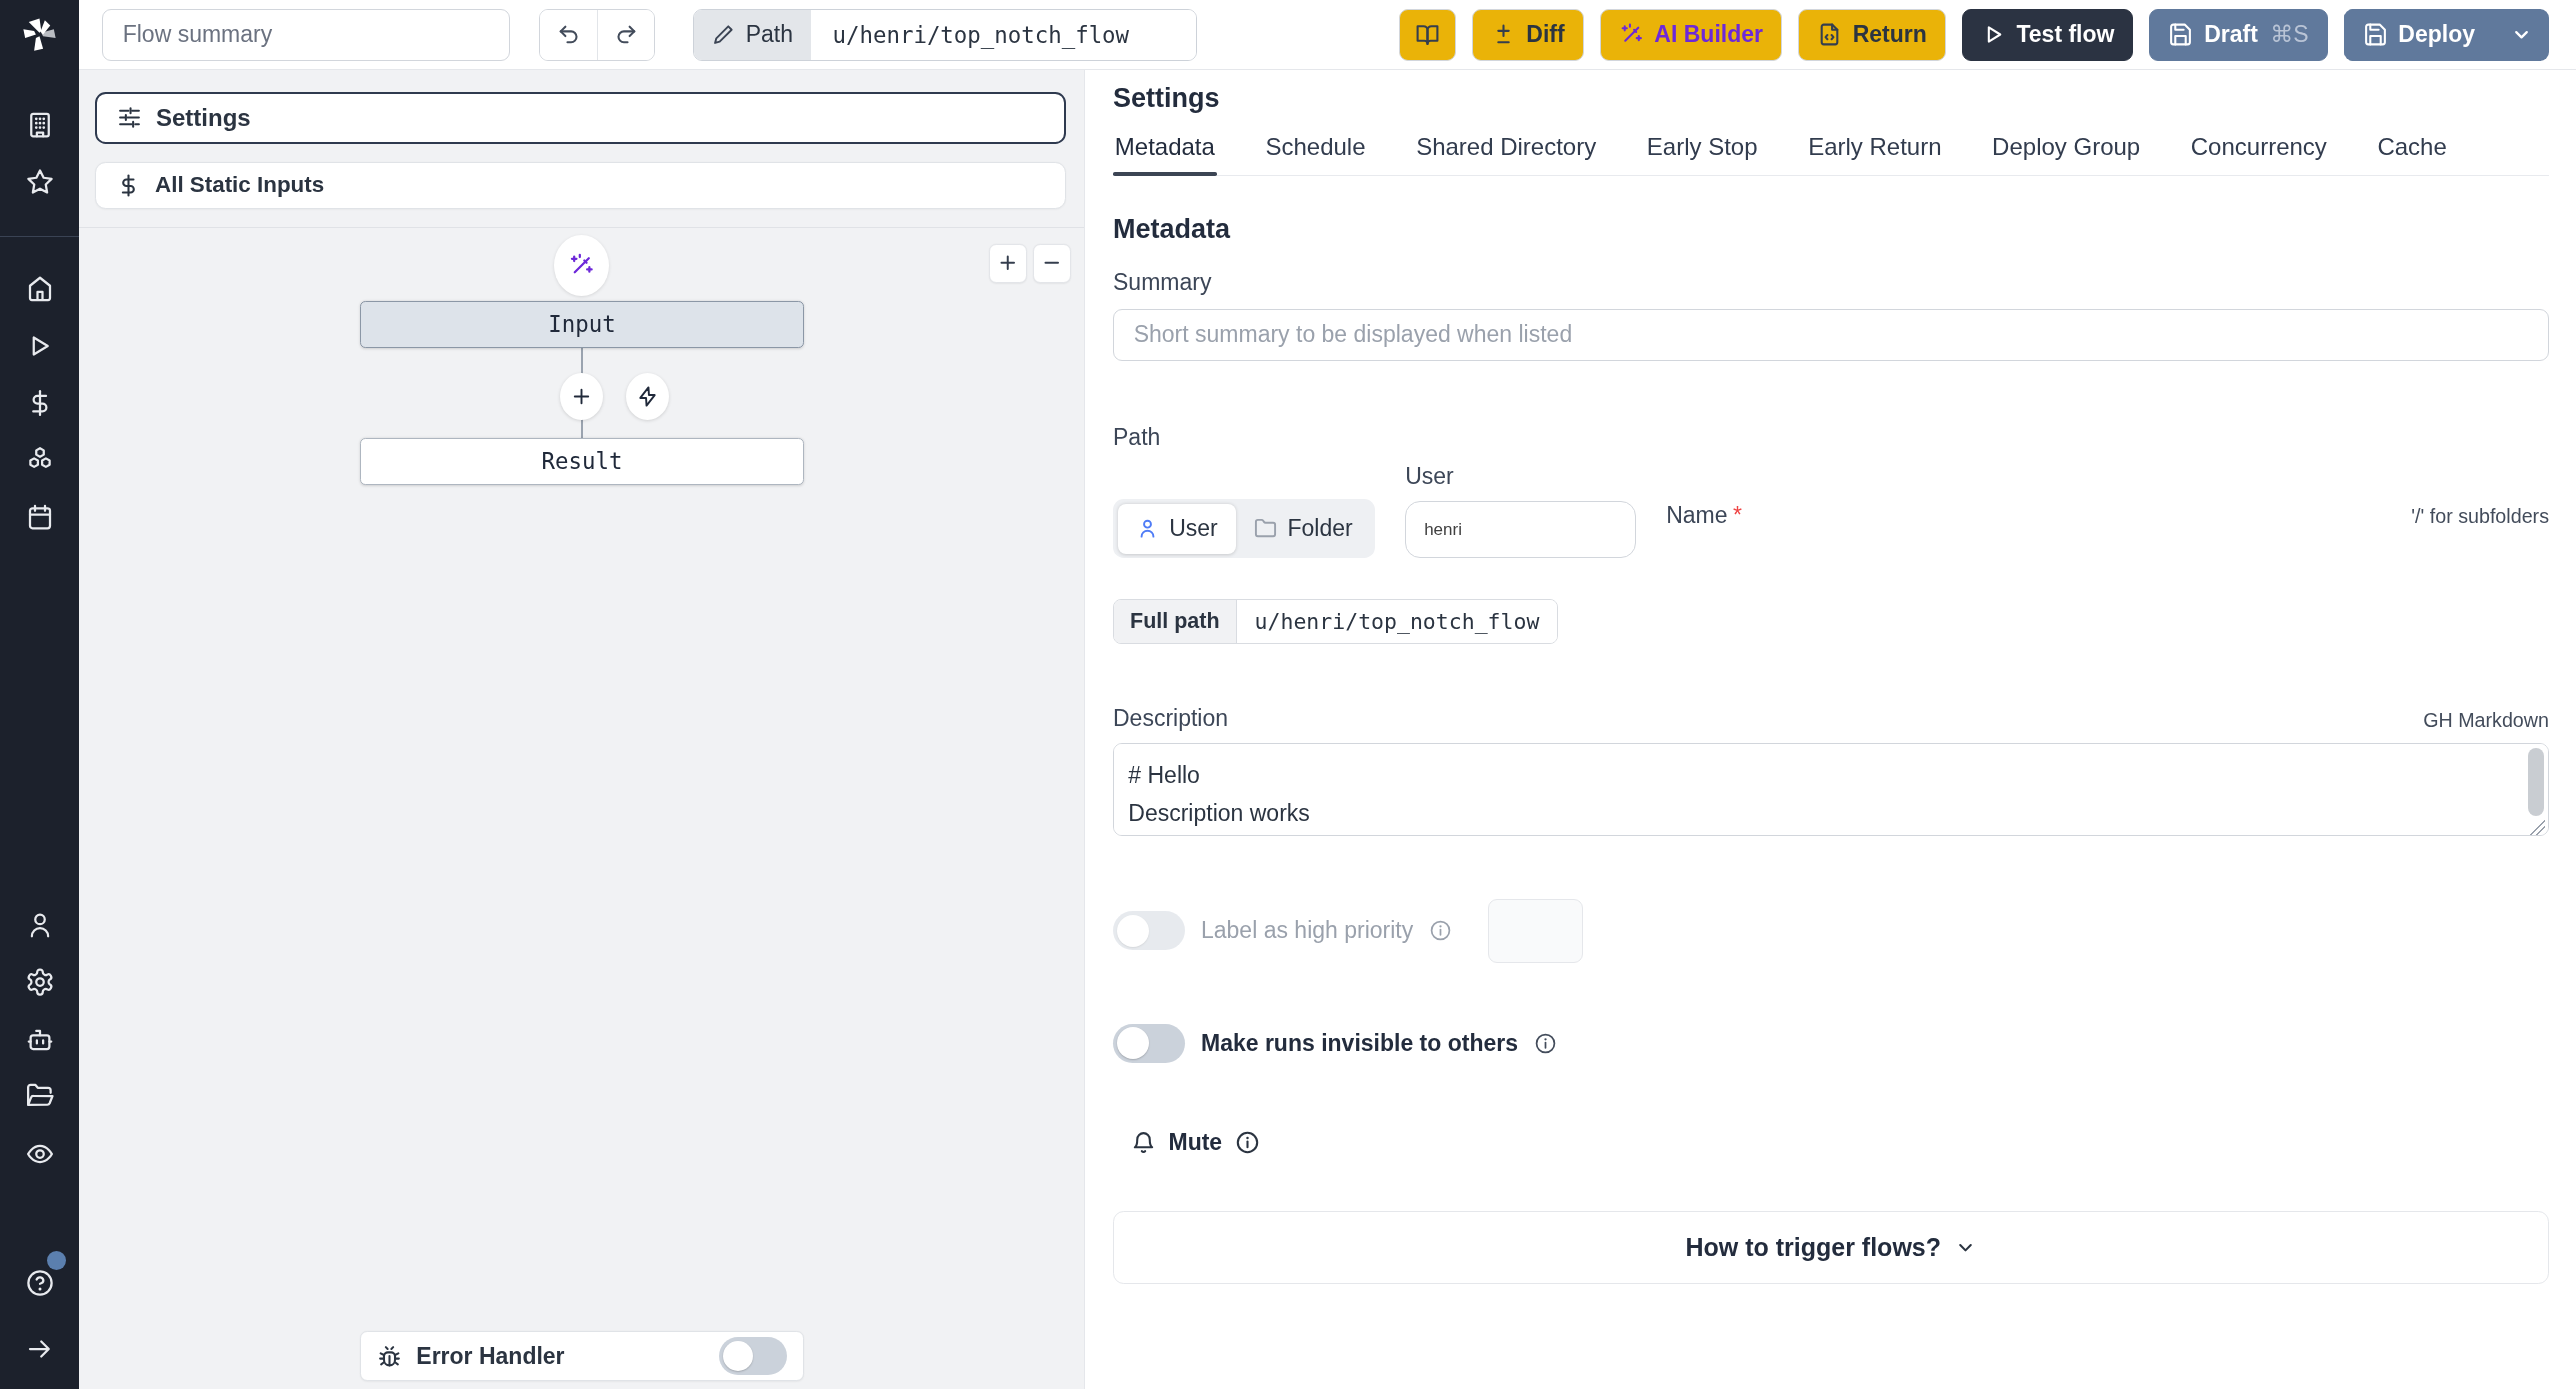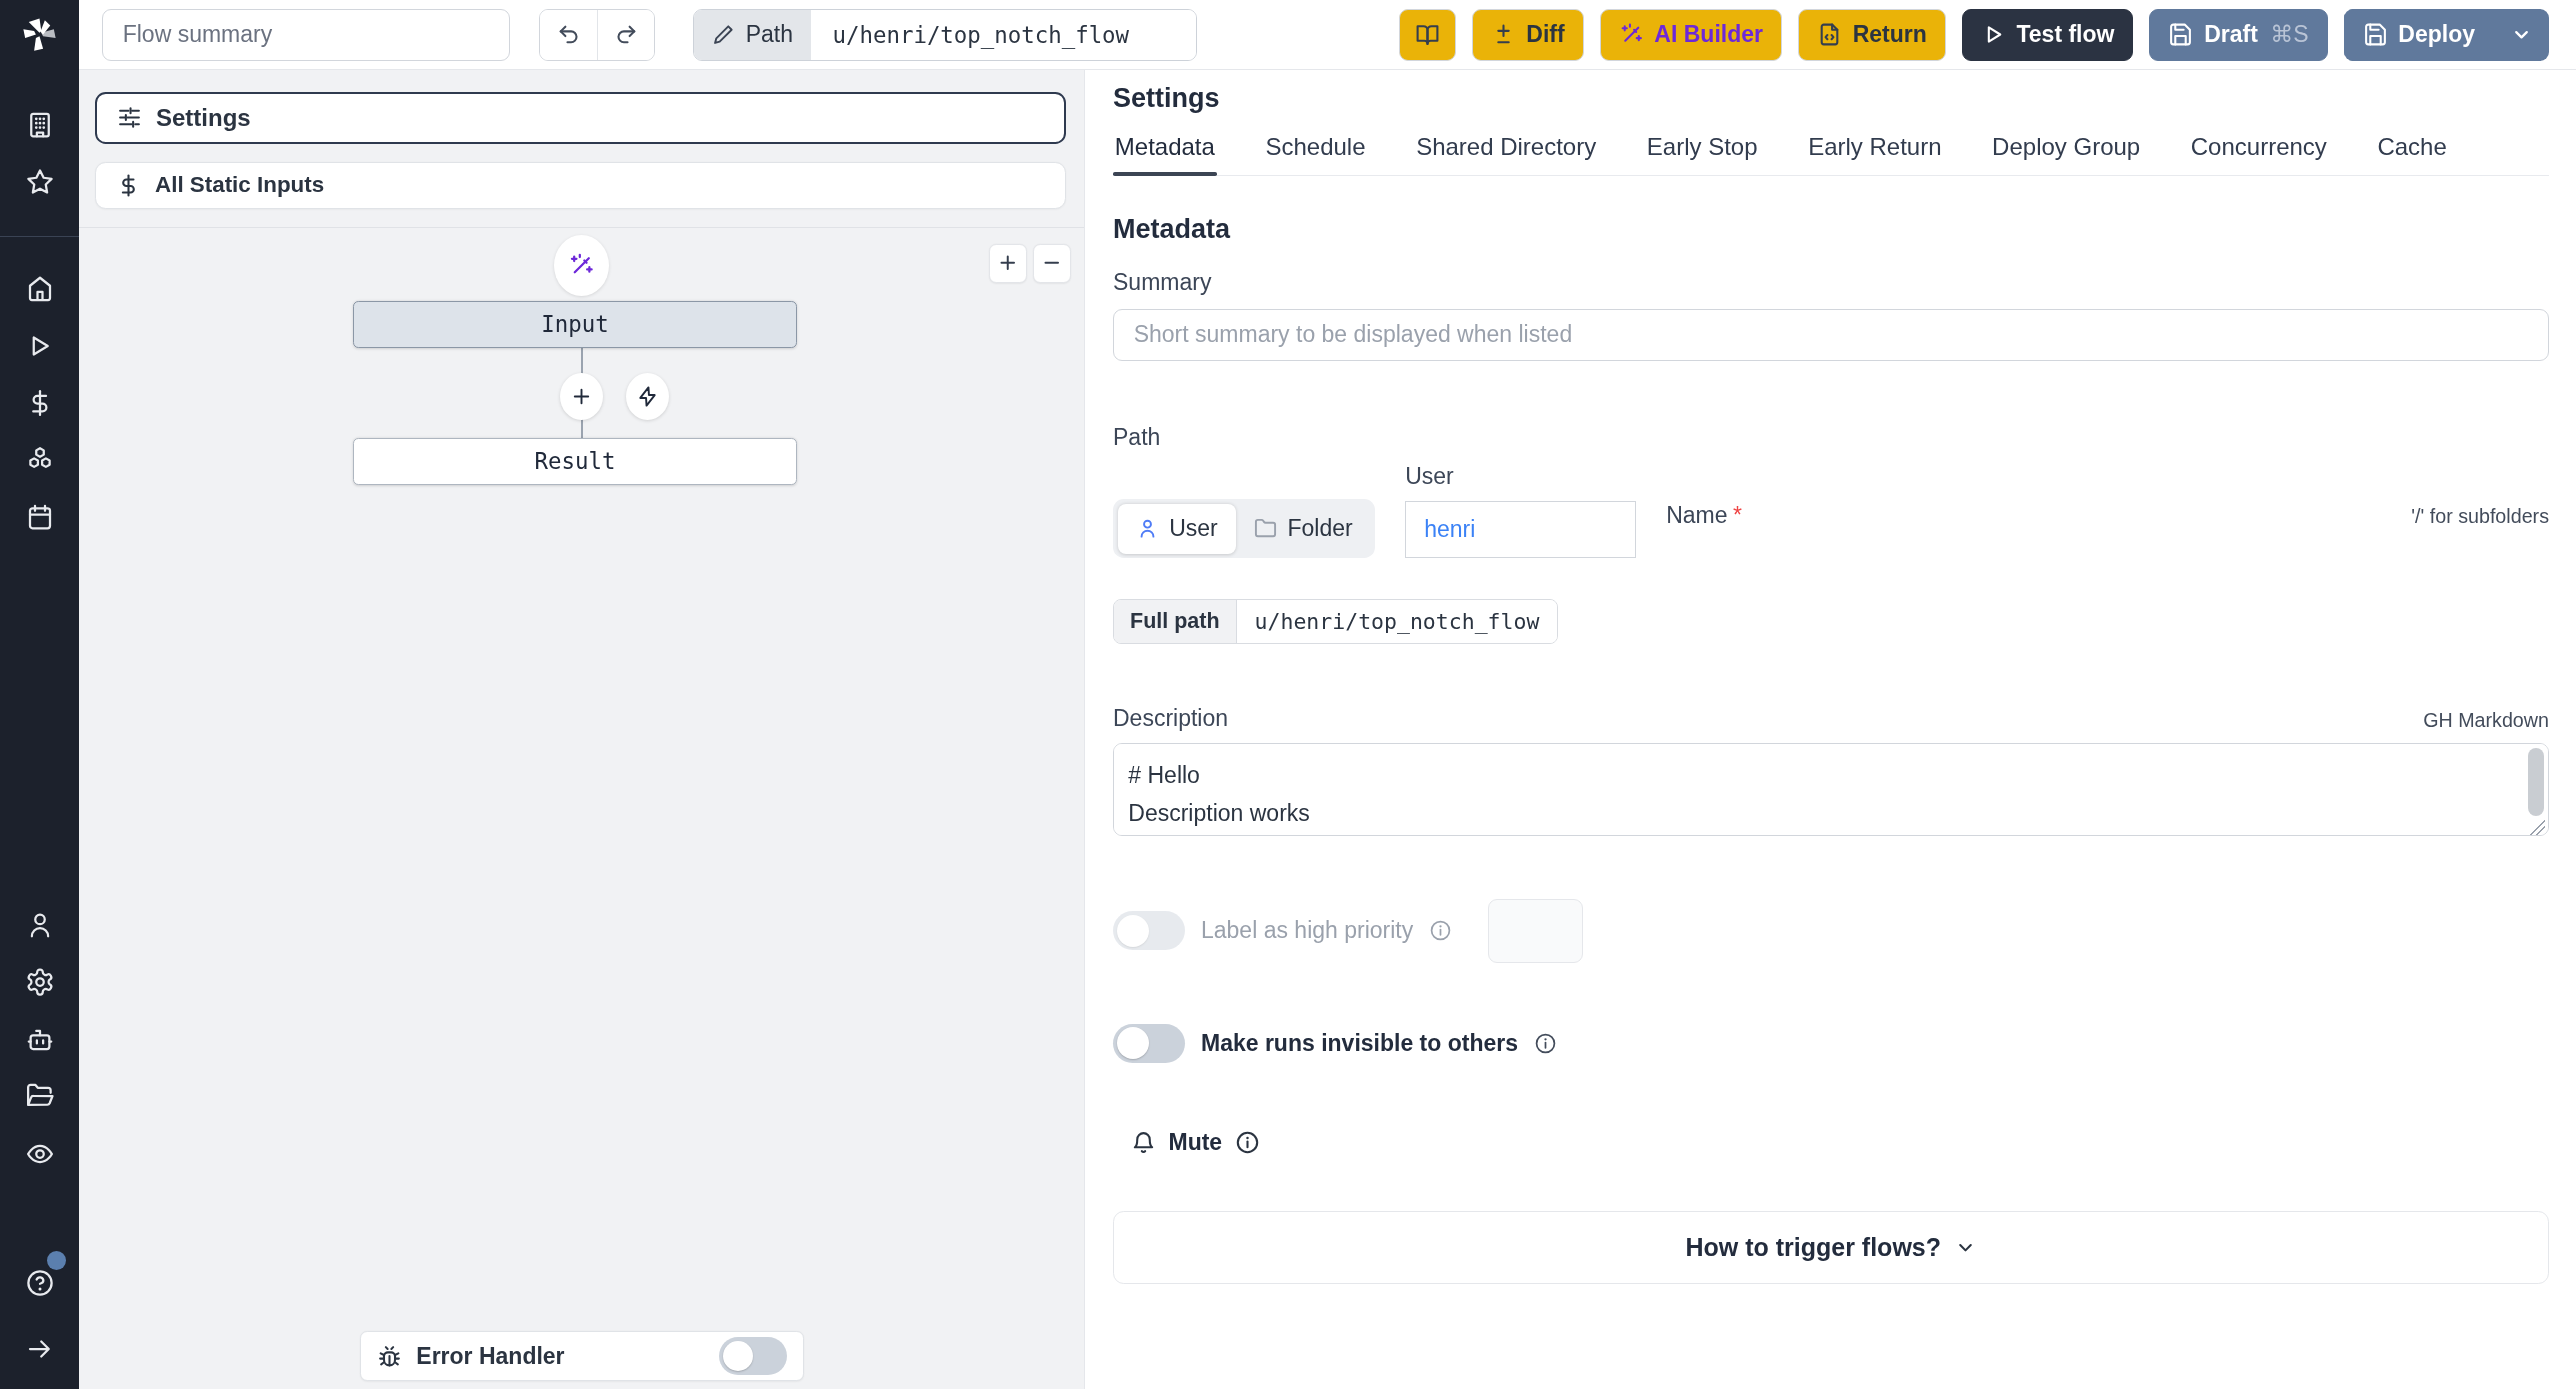--- a/index.html
+++ b/index.html
@@ -93,21 +93,21 @@
 
   .canvas { position:relative; flex:1; border-top:0.9px solid #e0e2e6; }
   .ai-fab {
     position:absolute; left:475px; top:7.2px; width:55px; height:61px; border-radius:50%;
     background:#fff; border:none; box-shadow:0 0.9px 3.6px rgba(0,0,0,.12); cursor:pointer;
     display:flex; align-items:center; justify-content:center;
   }
   .ai-fab svg { width:27px; height:27px; stroke:#6d28d9; fill:none; stroke-width:2; stroke-linecap:round; stroke-linejoin:round; }
   .flow-edge { position:absolute; left:502px; top:120px; width:1.8px; height:93px; background:#9aa3af; }
   .node {
-    position:absolute; left:274px; width:444px; height:47px; border-radius:5.4px;
+    position:absolute; left:281px; width:444px; height:47px; border-radius:5.4px;
     display:flex; align-items:center; justify-content:center;
     font-family:"DejaVu Sans Mono", monospace; font-size:22.4px; color:#20293a;
     box-shadow:0 0.9px 2.7px rgba(0,0,0,.15); cursor:pointer;
   }
   .node-input { top:73px; background:#dde3ea; border:0.9px solid #8b97a6; }
   .node-result { top:210px; background:#fff; border:0.9px solid #aeb6c0; }
   .edge-btn {
     position:absolute; width:43px; height:47px; border-radius:50%; background:#fff; border:none;
     box-shadow:0 0.9px 3.6px rgba(0,0,0,.14); display:flex; align-items:center; justify-content:center; cursor:pointer;
   }
@@ -161,22 +161,22 @@
     display:flex; align-items:center; gap:10.7px; border:none; cursor:pointer; border-radius:8px;
     font-size:23px; color:#2b3441; padding:0 18px; height:50px; background:transparent;
     font-family:"Liberation Sans",sans-serif;
   }
   .seg.active { background:#fff; box-shadow:0 0.9px 3.6px rgba(0,0,0,.16); }
   .seg svg { width:23px; height:23px; fill:none; stroke-width:2; stroke-linecap:round; stroke-linejoin:round; }
   .seg-user svg { stroke:#4f7cf6; } .seg-folder svg { stroke:#9aa1ac; }
   .field-col { display:flex; flex-direction:column; }
   .field-col .col-label { font-size:23px; color:#3c4657; margin-bottom:10.7px; }
   .col-input {
-    height:57px; border:0.9px solid #d2d6dc; border-radius:0; padding:0 18px;
-    font-size:23px; color:#3b82f6; outline:none; font-family:"Liberation Sans",sans-serif; width:100%;
+    height:57px; border:0.9px solid #d2d6dc; border-radius:15px; padding:0 18px;
+    font-size:17px; color:#404040; outline:none; font-family:"Liberation Sans",sans-serif; width:100%;
   }
   .user-col { width:231px; }
   .name-col { flex:1; }
   .name-label-row { display:flex; justify-content:space-between; align-items:baseline; margin-bottom:10.7px; }
   .req { color:#ef4444; margin-left:5.4px; }
   .hint { font-size:19.7px; color:#434c5b; }
 
   .fullpath-row { display:flex; margin-top:41px; height:45px; border-radius:8px; overflow:hidden; border:0.9px solid #d9dce1; width:max-content; }
   .fullpath-badge { background:#f1f2f4; display:flex; align-items:center; padding:0 16px; font-size:21.5px; font-weight:700; color:#2b3441; }
   .fullpath-value { background:#fff; display:flex; align-items:center; padding:0 18px; font-size:21.5px; color:#2b3441; border-left:0.9px solid #d9dce1; }

